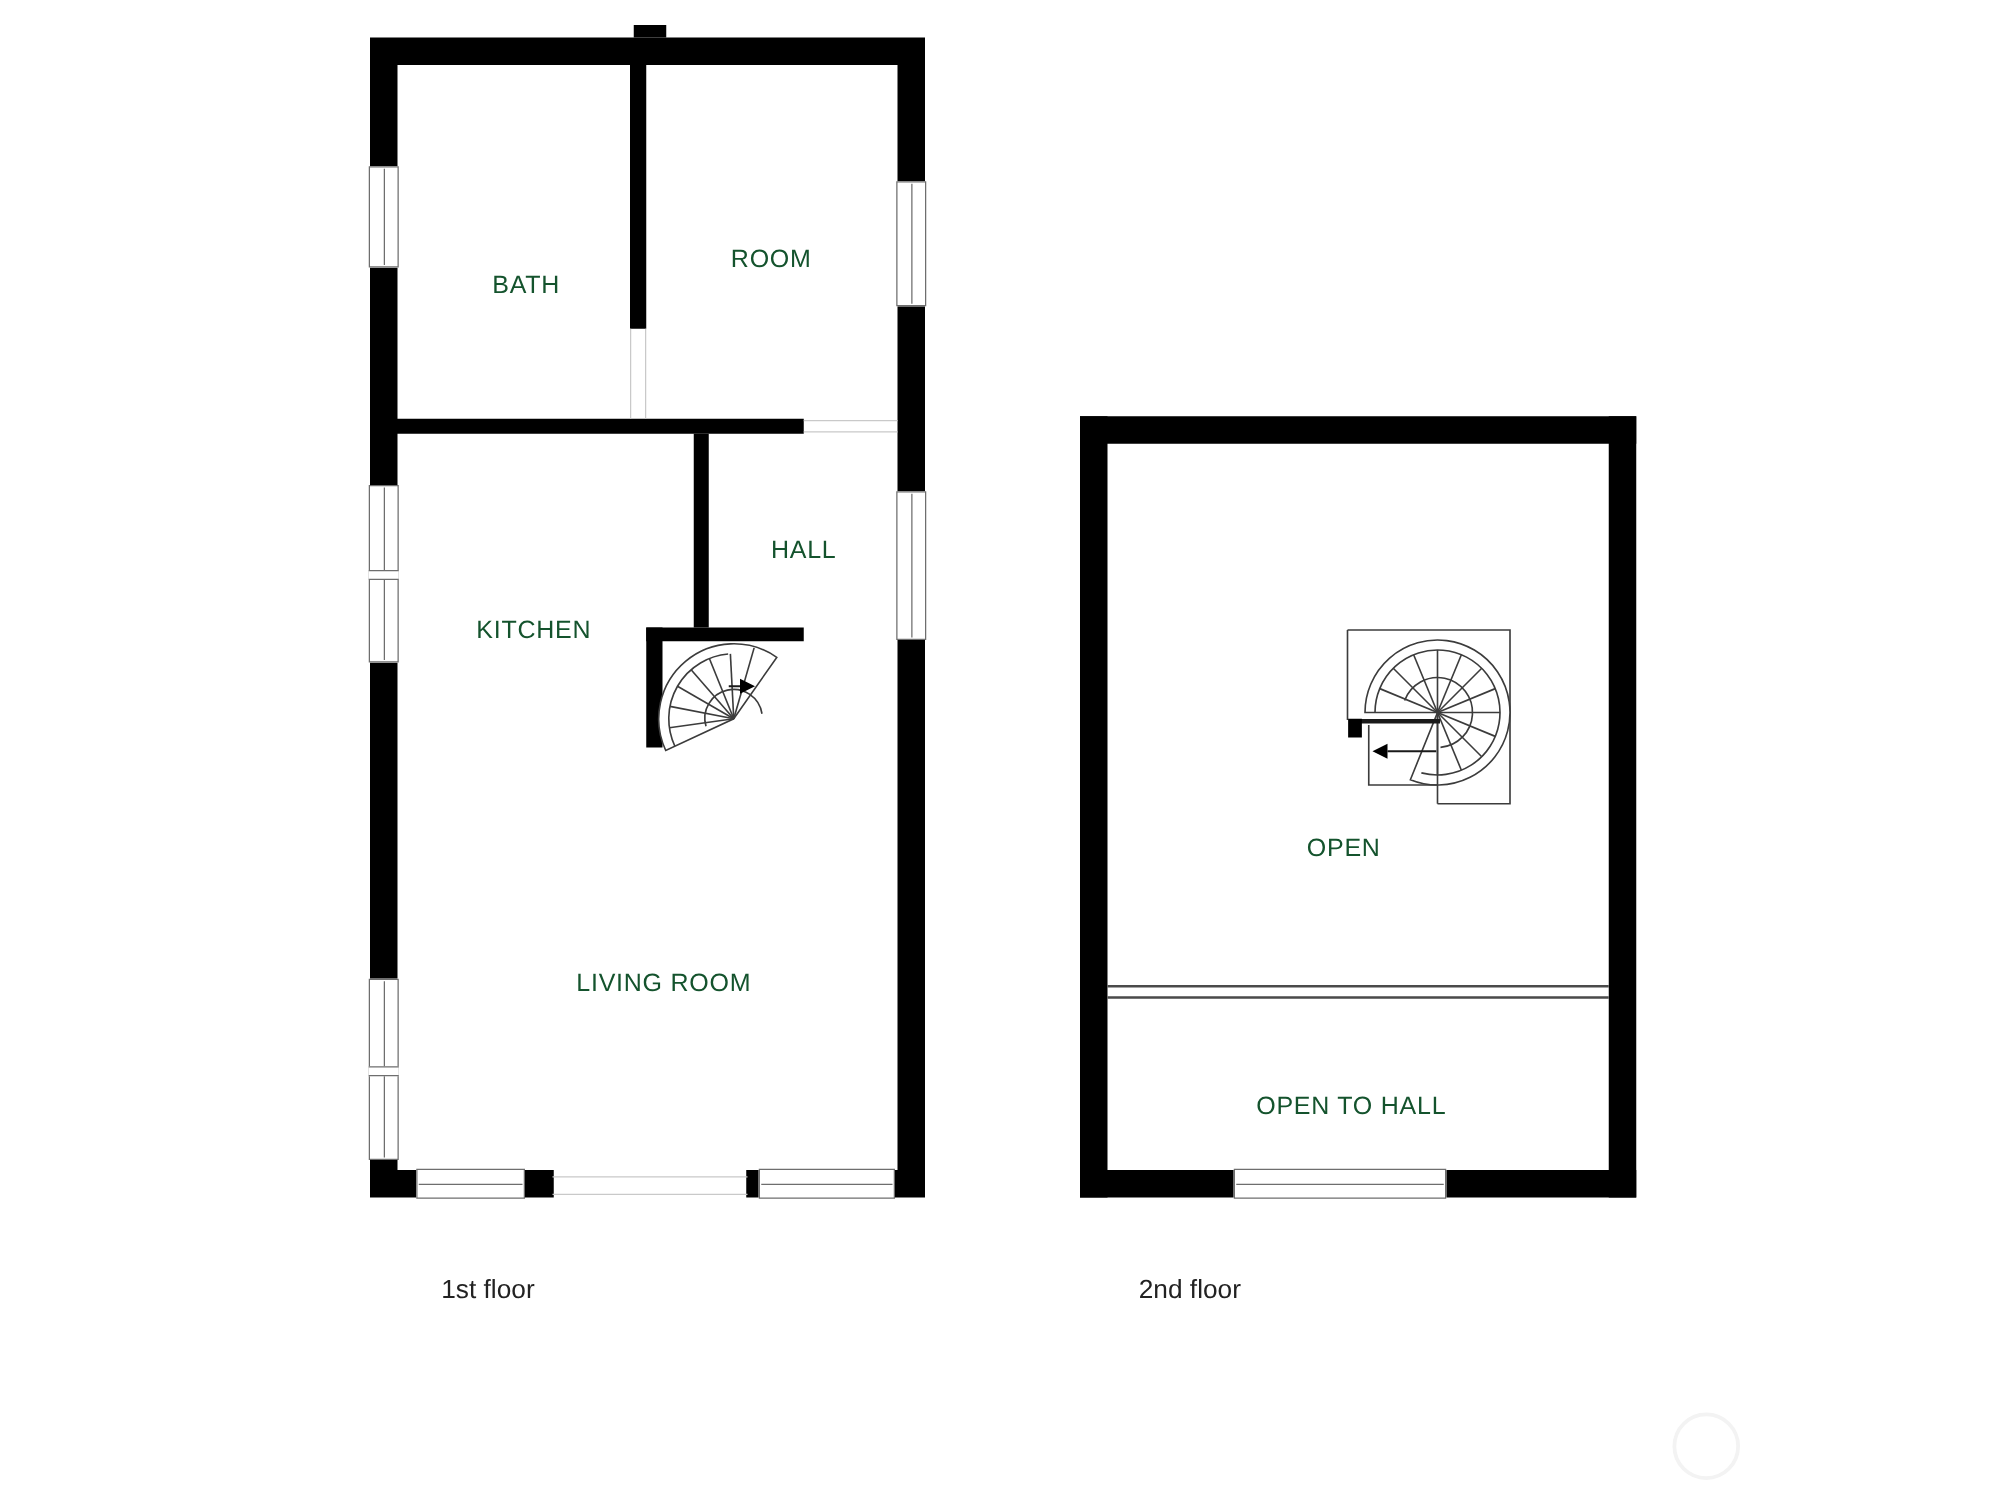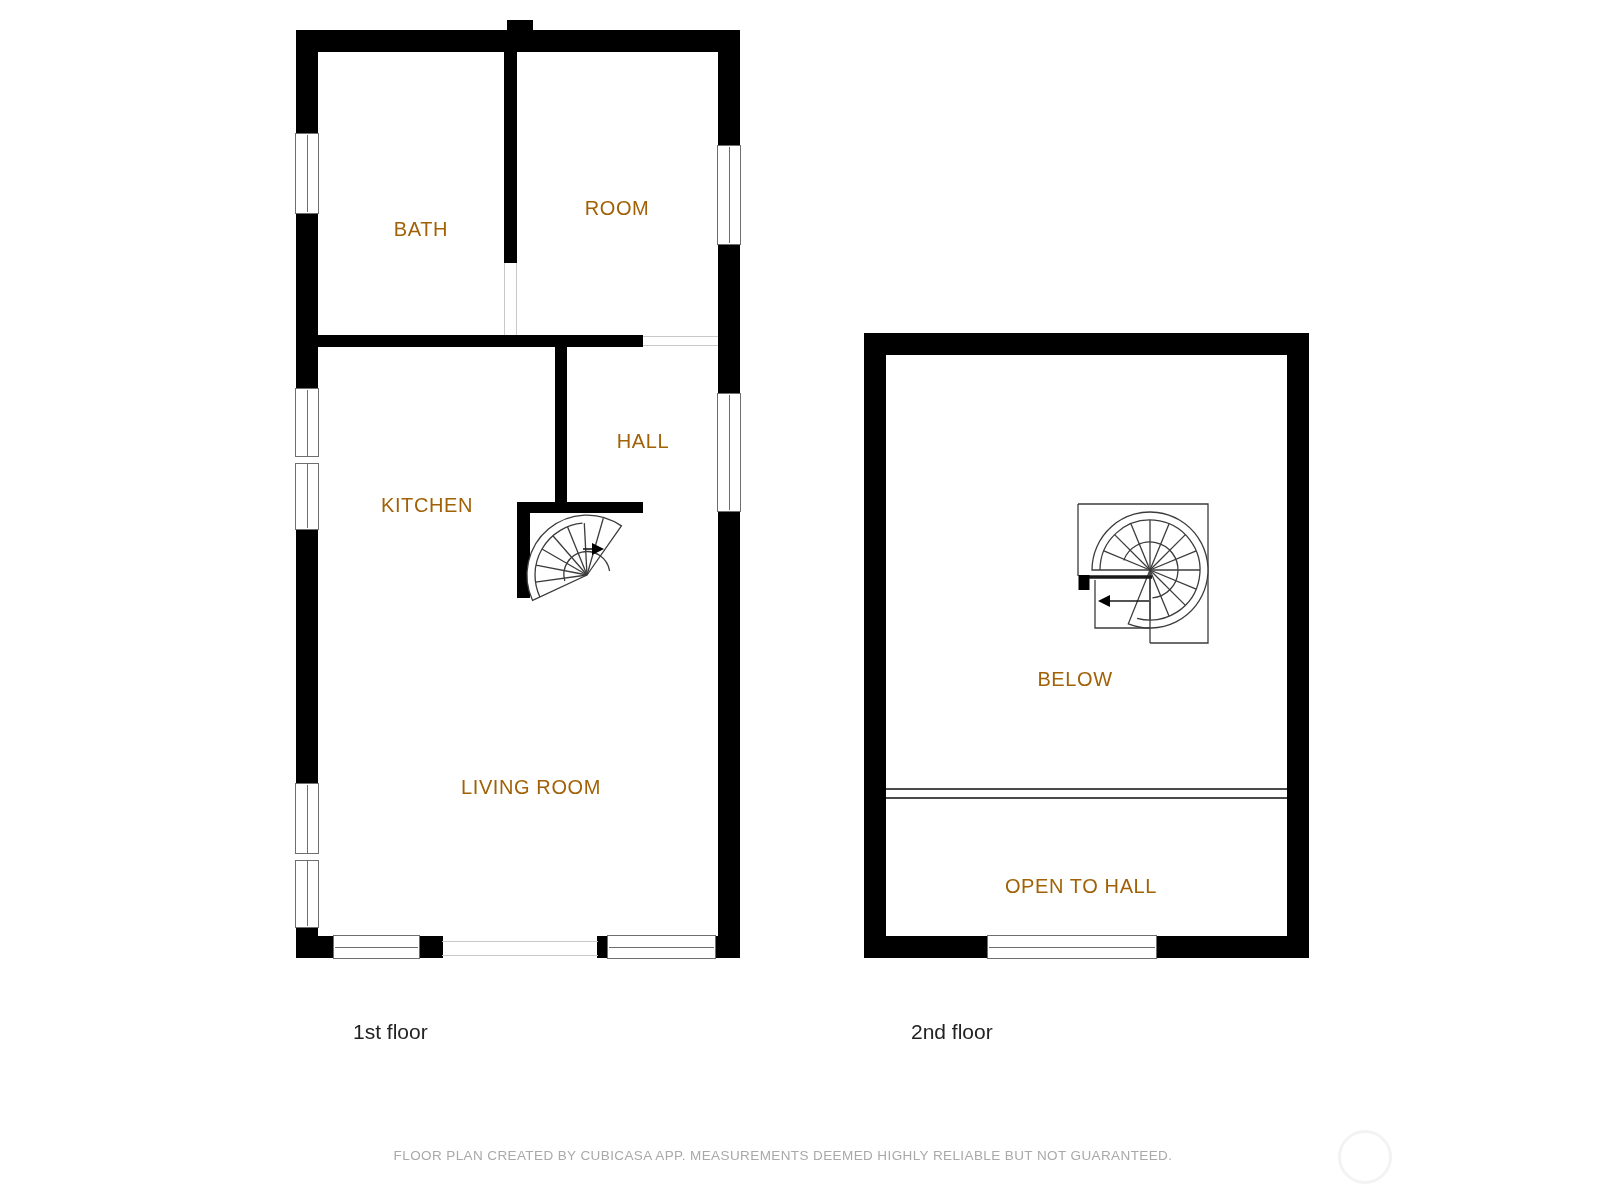--- a/index.html
+++ b/index.html
@@ -9,21 +9,21 @@
   .thinline{position:absolute;background:#c9c9c9;}
   .loftline{position:absolute;background:#4a4a4a;}
   
   .win{position:absolute;background:#ffffff;border:1px solid #6e6e6e;box-sizing:border-box;}
   .win .vline{position:absolute;left:50%;top:1px;bottom:1px;width:1px;background:#6e6e6e;}
   .win .hline{position:absolute;top:50%;left:1px;right:1px;height:1px;background:#6e6e6e;}
   .win .middiv{position:absolute;left:-1px;right:-1px;top:50%;height:6px;margin-top:-3px;
                background:#ffffff;border-top:1px solid #6e6e6e;border-bottom:1px solid #6e6e6e;}
   
   .room-label{position:absolute;transform:translate(-50%,-50%);font-size:20px;letter-spacing:0.6px;
-              color:#a16207;white-space:nowrap;}
+              color:#14532d;white-space:nowrap;}
   .floor-title{position:absolute;font-size:21px;color:#222222;white-space:nowrap;margin-left:47px;}
   .footer{position:absolute;left:0;top:1148px;width:1566px;text-align:center;font-size:13.5px;
           letter-spacing:0.4px;color:#a9a9a9;white-space:nowrap;}
   .watermark{position:absolute;left:1338px;top:1130px;width:54px;height:54px;border-radius:50%;
              border:3px solid #f3f3f3;box-sizing:border-box;}
   svg{position:absolute;overflow:visible;}
   svg .ln{stroke:#3c3c3c;stroke-width:1.3;fill:none;}
   svg .wedge{stroke:#3c3c3c;stroke-width:1.3;fill:#ffffff;}
   svg .bold{stroke:#1a1a1a;stroke-width:3.5;fill:none;}
   svg .arrowln{stroke:#1a1a1a;stroke-width:1.6;fill:none;}
@@ -149,23 +149,22 @@
       <path class="ln" d="M1150,570 L1150,620"></path>
       <path class="ln" d="M1123.7,560.4 A28,28 0 1 1 1152.4,597.9"></path>
       <path class="ln" d="M1150,570 V643"></path>
       <path class="bold" d="M1088,577 H1152"></path>
       <rect x="1078.5" y="575" width="11" height="15" fill="#000000"></rect>
       <path class="ln" d="M1095,580 V628 H1150"></path>
       <path class="arrowln" d="M1149,601 H1110"></path>
       <polygon points="1110,595 1098,601 1110,607" fill="#000000"></polygon>
     </svg>
 
-    <div class="room-label" style="left:1075px;top:679px;">BELOW</div>
+    <div class="room-label" style="left:1075px;top:679px;">OPEN</div>
     <div class="room-label" style="left:1081px;top:886px;">OPEN TO HALL</div>
 
     <div class="floor-title" style="left:864px;top:1020px;">2nd floor</div>
   </section>
 
-  <div class="footer">FLOOR PLAN CREATED BY CUBICASA APP. MEASUREMENTS DEEMED HIGHLY RELIABLE BUT NOT GUARANTEED.</div>
 
   <div class="watermark"></div>
 
 </div>
 
 </body></html>

